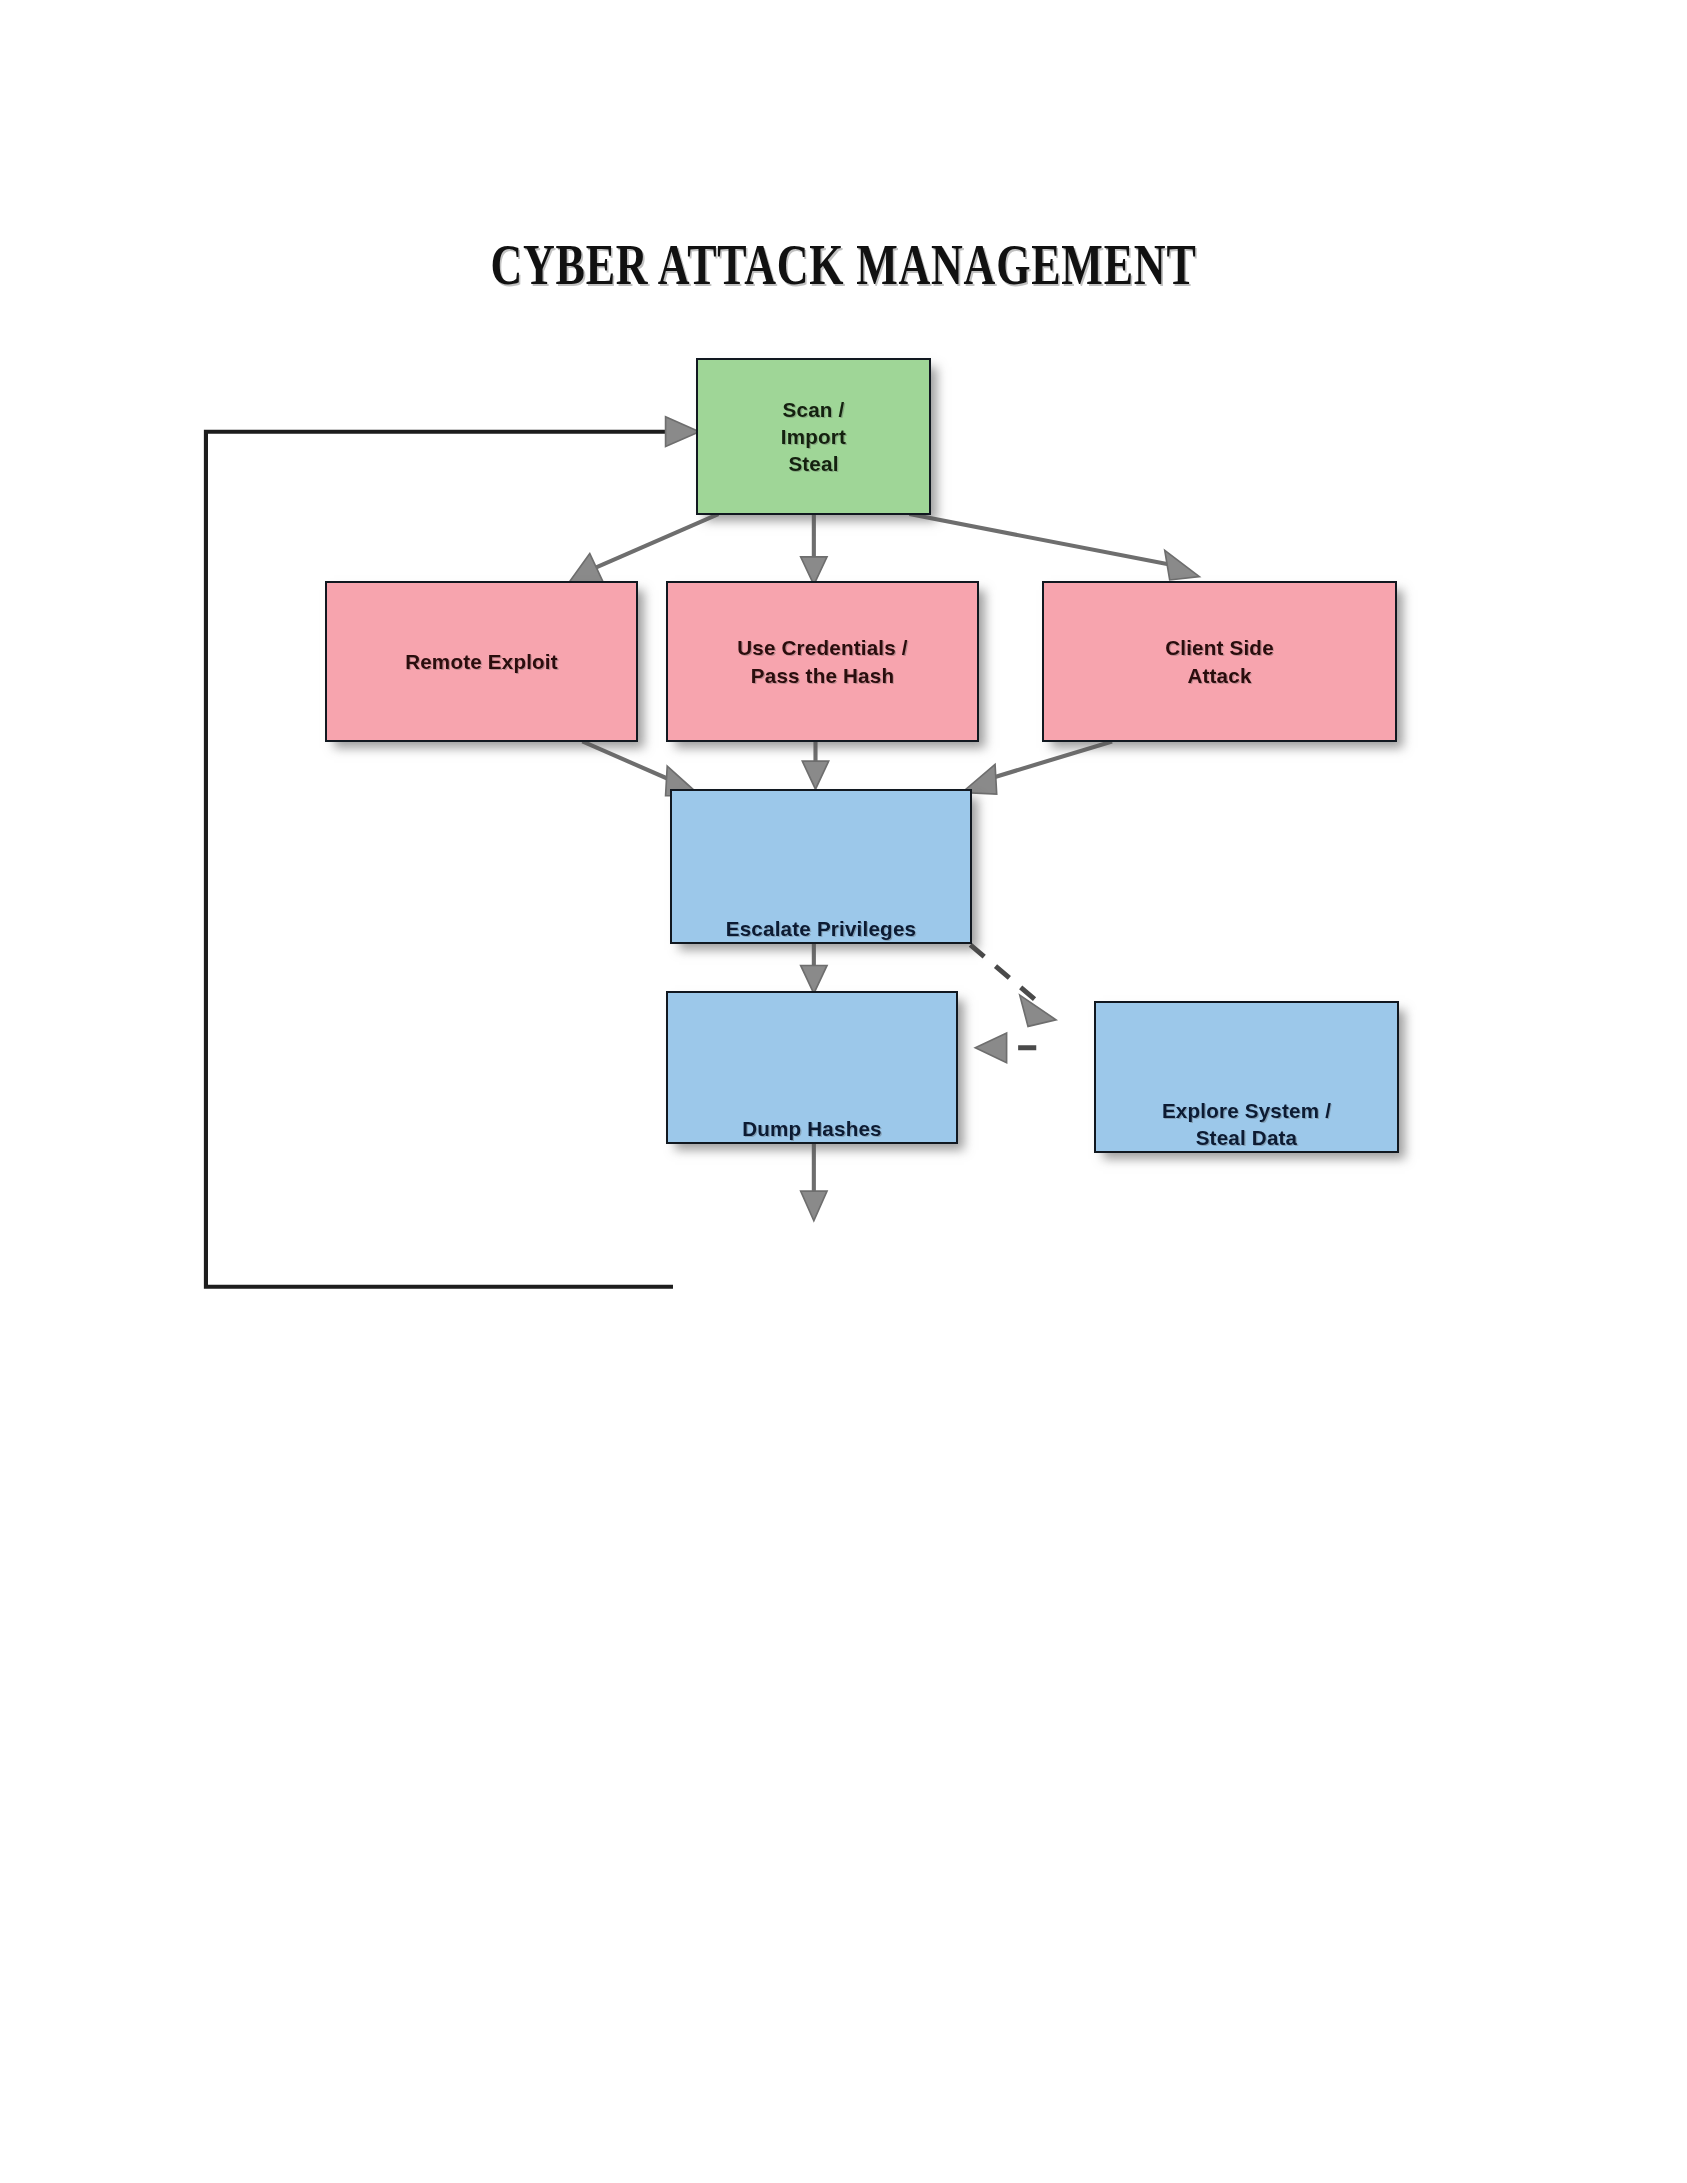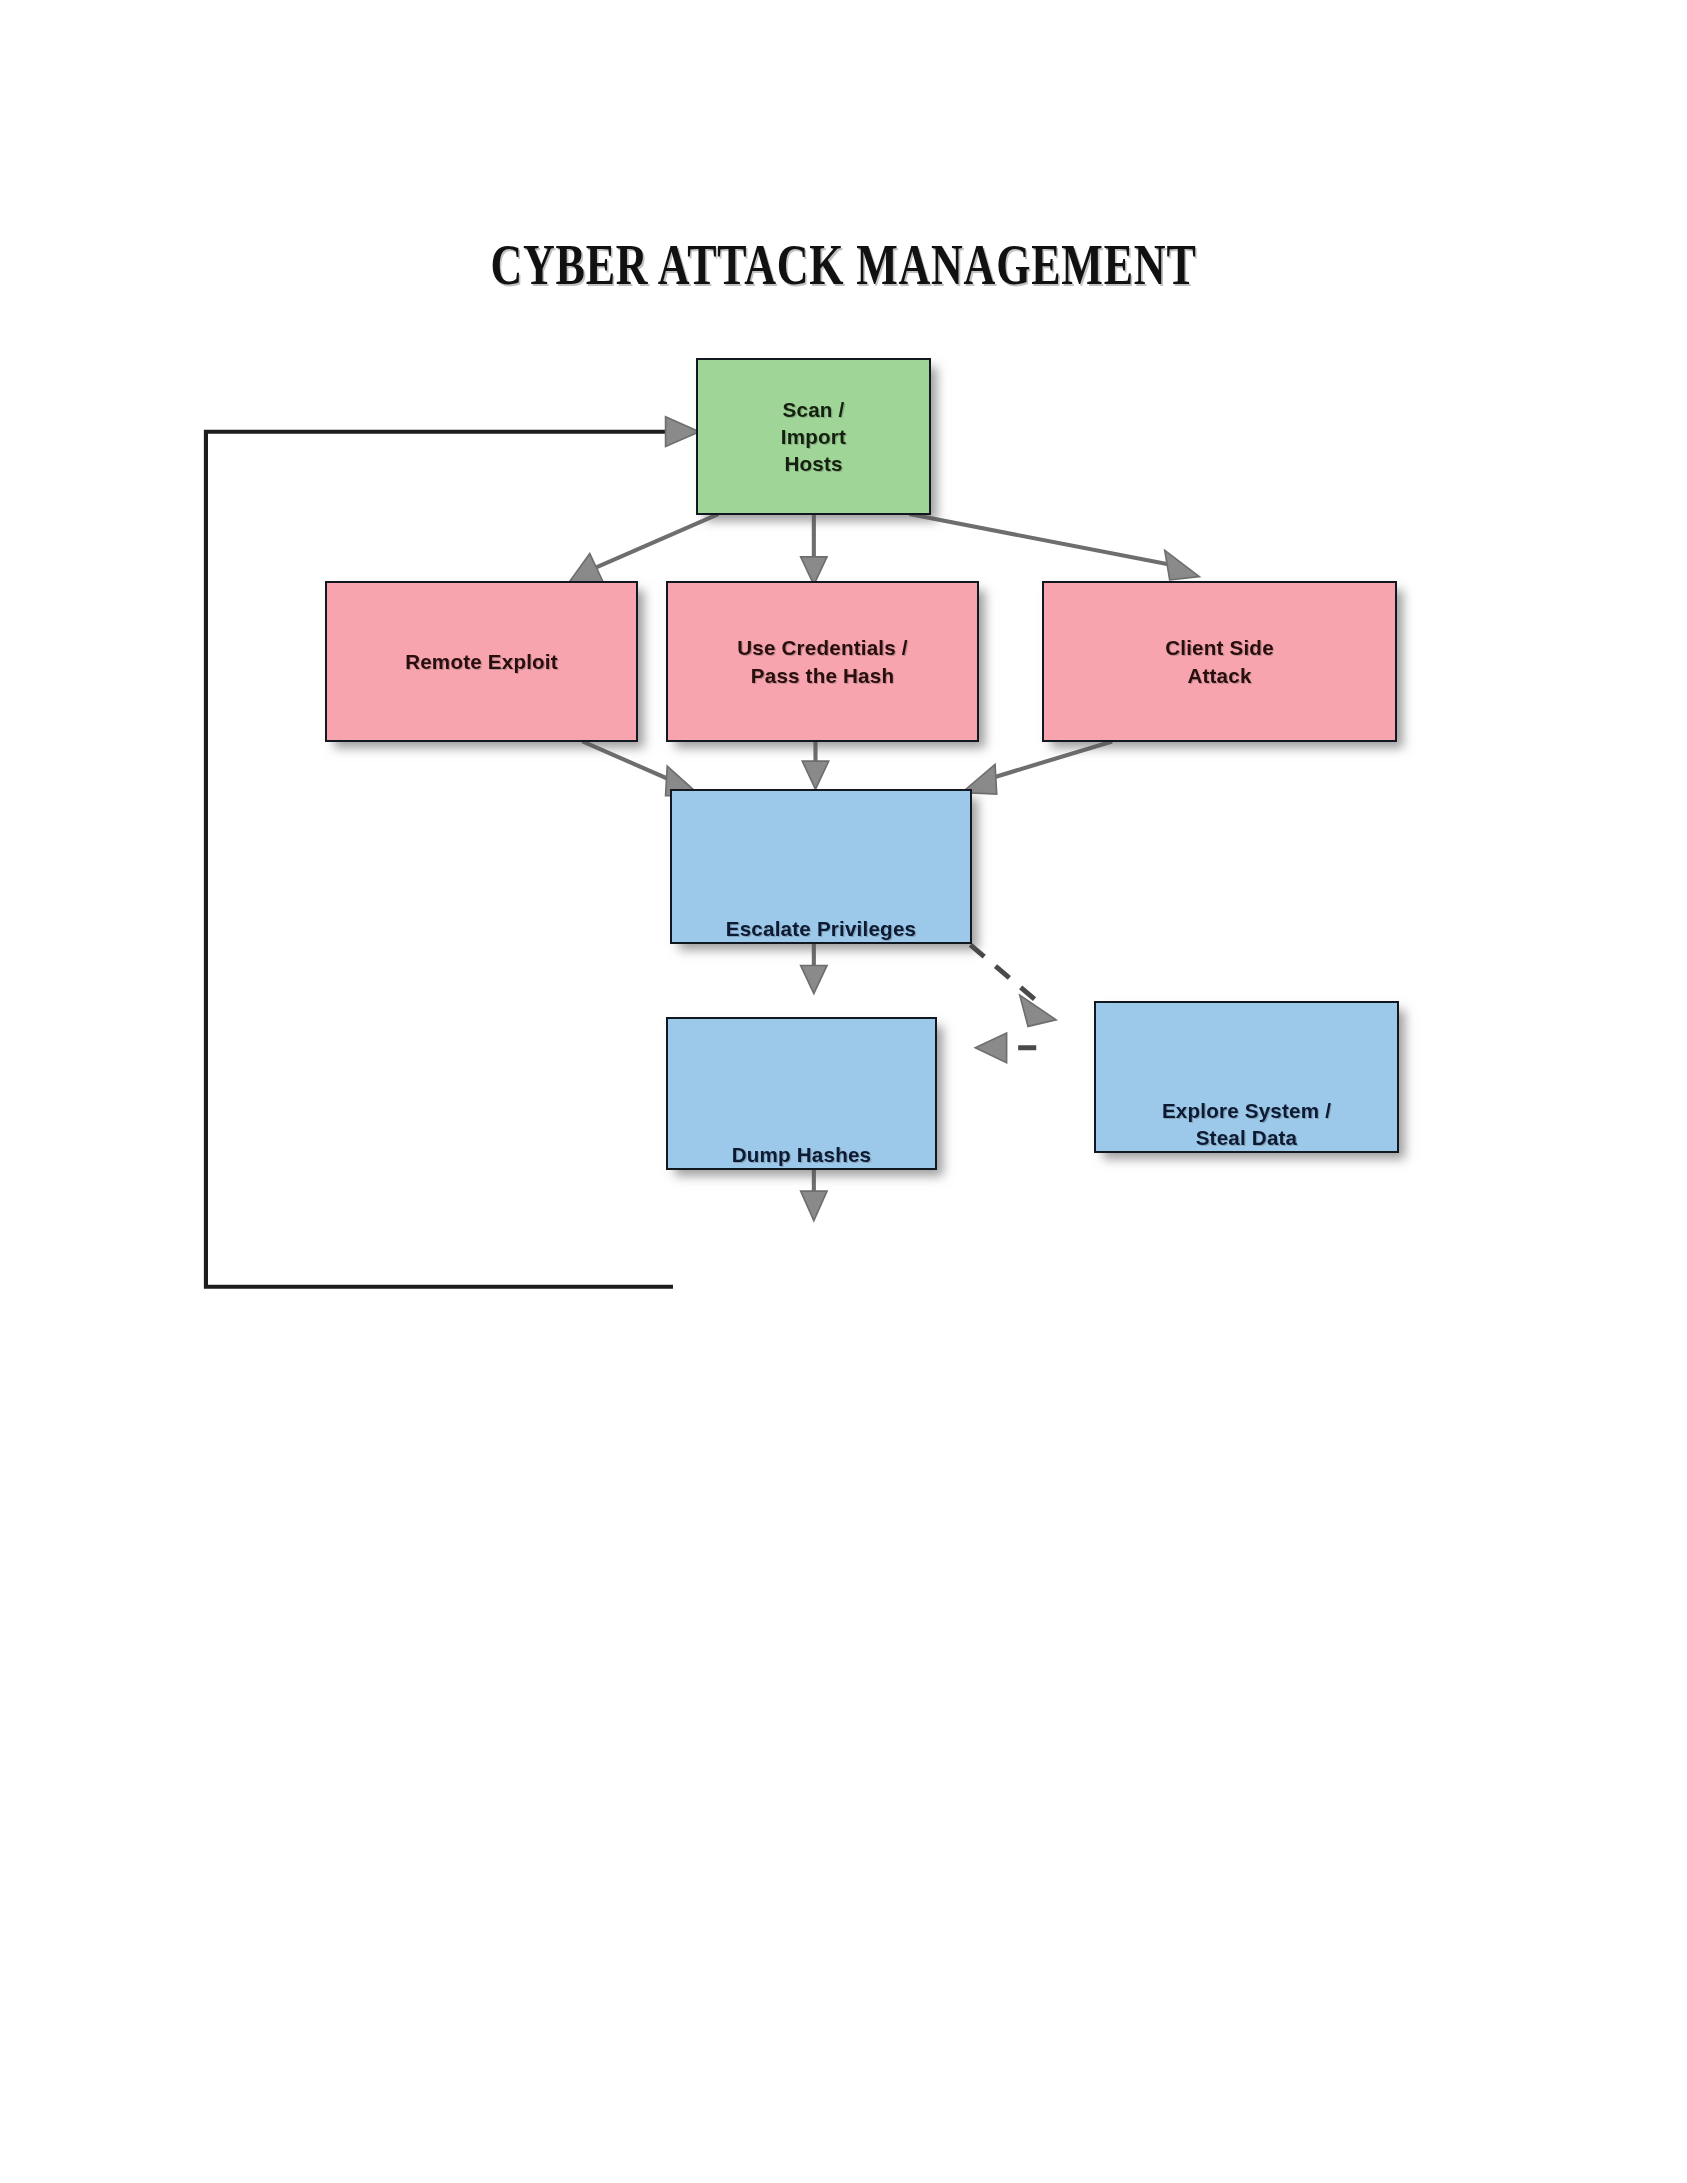--- a/index.html
+++ b/index.html
@@ -152,42 +152,42 @@
 
     <g>
       <path class="loop-edge" d="M 817 1562 L 250 1562 L 250 524 L 820 524"></path>
       <polygon class="ahead-grey" points="808,506 808,542 849,524"></polygon>
     </g>
   </svg>
 
   <div class="node green" style="left:696px; top:358px; width:235px; height:157px;">
     <span class="lbl">Scan /
 Import
-Hosts</span>
+Steal</span>
   </div>
 
   <div class="node pink" style="left:325px; top:581px; width:313px; height:161px;">
     <span class="lbl">Remote Exploit</span>
   </div>
 
   <div class="node pink" style="left:666px; top:581px; width:313px; height:161px;">
     <span class="lbl">Use Credentials /
 Pass the Hash</span>
   </div>
 
   <div class="node pink" style="left:1042px; top:581px; width:355px; height:161px;">
     <span class="lbl">Client Side
 Attack</span>
   </div>
 
   <div class="node blue" style="left:670px; top:789px; width:302px; height:155px;">
     <span class="lbl">Escalate Privileges</span>
   </div>
 
-  <div class="node blue" style="left:666px; top:991px; width:271px; height:153px;margin-top:26px;">
+  <div class="node blue" style="left:666px; top:991px; width:292px; height:153px;">
     <span class="lbl">Dump Hashes</span>
   </div>
 
   <div class="node blue" style="left:1094px; top:1001px; width:305px; height:152px;">
     <span class="lbl">Explore System /
 Steal Data</span>
   </div>
 
 
 </div>

